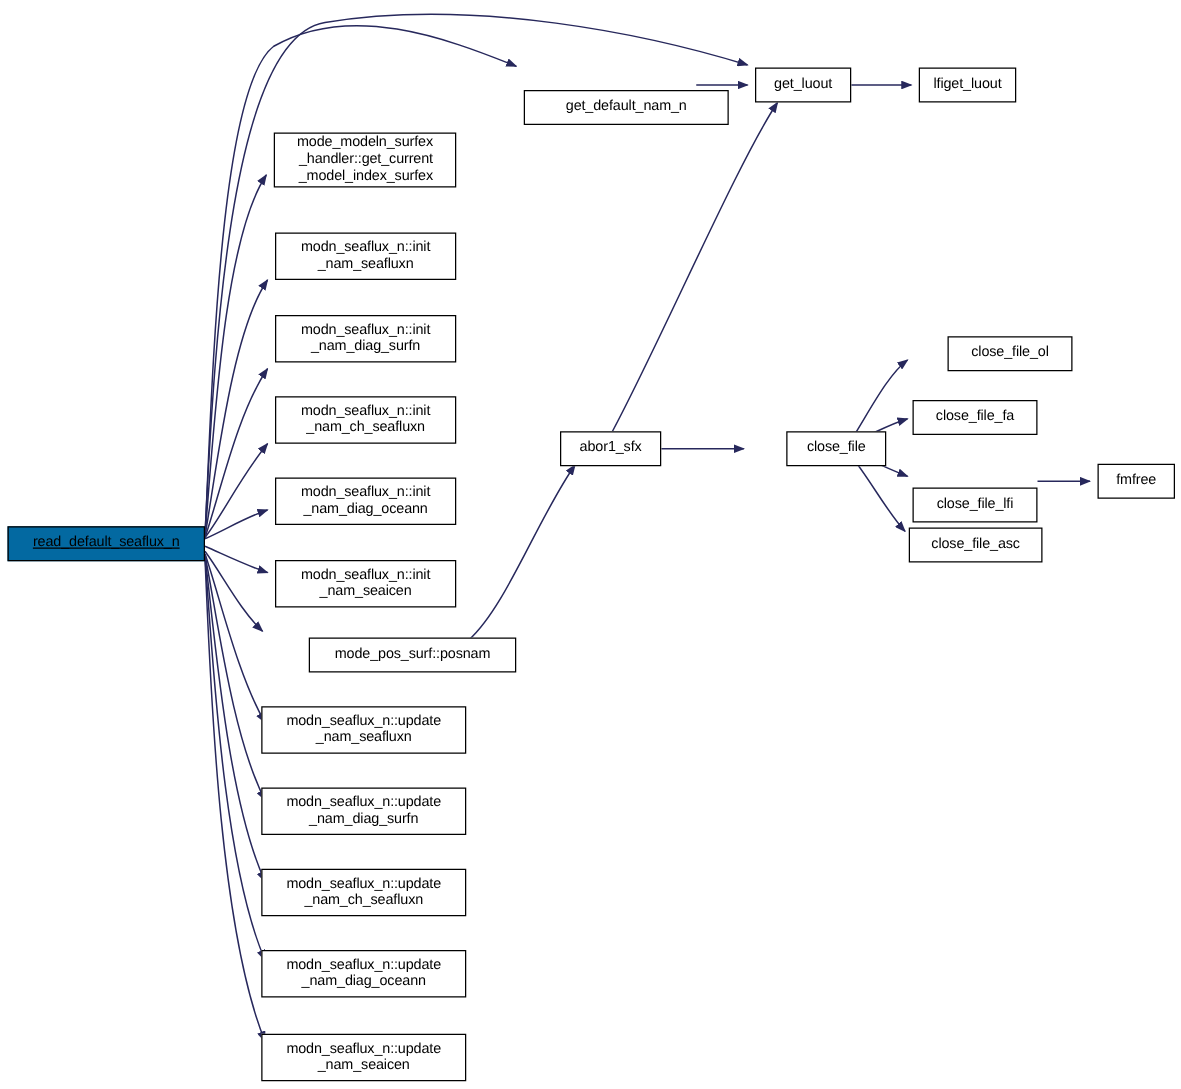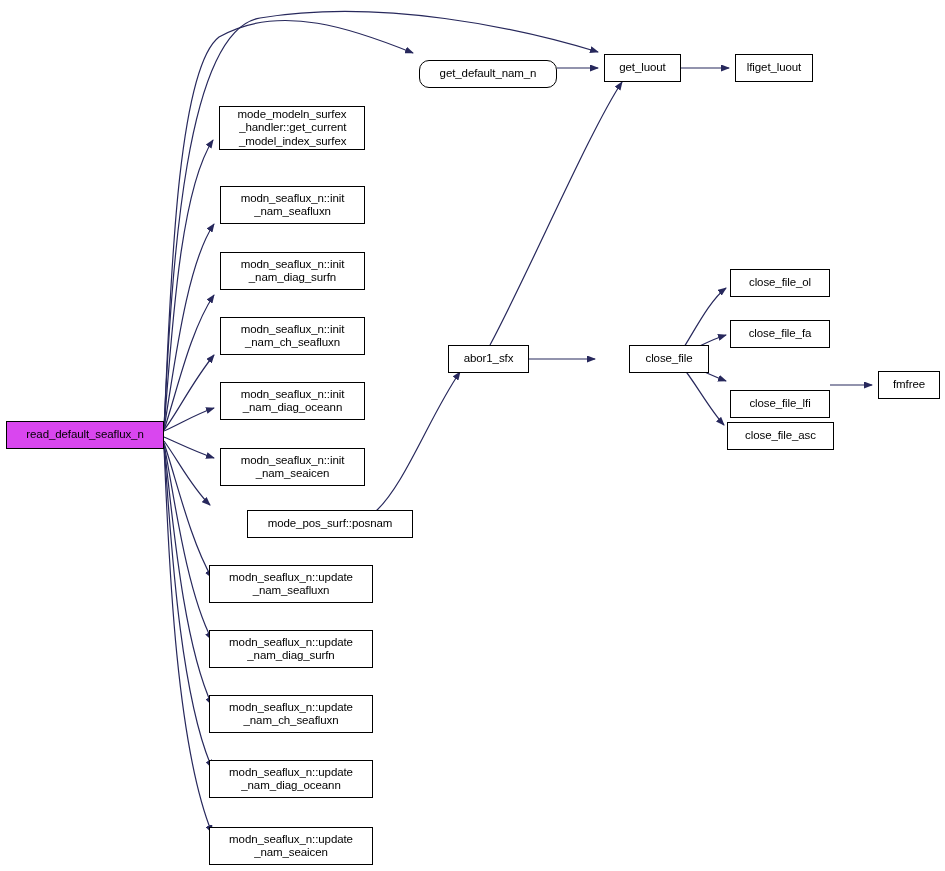--- a/index.html
+++ b/index.html
@@ -32,21 +32,22 @@
     font-size: 11.5px;
     line-height: 13.5px;
     display: flex;
     align-items: center;
     justify-content: center;
     text-align: center;
     white-space: pre-line;
     letter-spacing: -0.1px;
   }
   .node.root {
-    background: #d946ef;
+    background: #0369a1;
+    text-decoration: underline;
   }
 </style>
 </head>
 <body>
 
 <div id="graph">
   <svg id="edges" viewBox="0 0 945 871" xmlns="http://www.w3.org/2000/svg">
     <defs>
       <marker id="arrow" markerWidth="9" markerHeight="7" refX="8" refY="3.5" orient="auto" markerUnits="userSpaceOnUse">
         <path d="M 0 0 L 9 3.5 L 0 7 z" fill="#27285c"></path>
@@ -74,40 +75,40 @@
         <path d="M 529 359 L 595 359" marker-end="url(#arrow)"></path>
         <path d="M 681 352 C 695 330 710 300 726 288" marker-end="url(#arrow)"></path>
         <path d="M 681 354 C 697 348 710 340 726 335" marker-end="url(#arrow)"></path>
         <path d="M 681 362 C 697 368 710 375 726 381" marker-end="url(#arrow)"></path>
         <path d="M 681 365 C 695 382 710 410 724 425" marker-end="url(#arrow)"></path>
         <path d="M 830 385 L 872 385" marker-end="url(#arrow)"></path>
       </g>
   </svg>
   <div id="nodes">
       <div class="node root" style="left: 6px; top: 421px; width: 158px; height: 28px;">read_default_seaflux_n</div>
-      <div class="node" style="left: 419px; top: 60px; width: 138px; height: 28px; border-radius: 10px;">get_default_nam_n</div>
+      <div class="node" style="left: 419px; top: 72px; width: 164px; height: 28px;">get_default_nam_n</div>
       <div class="node" style="left: 604px; top: 54px; width: 77px; height: 28px; text-align: right;">get_luout</div>
       <div class="node" style="left: 735px; top: 54px; width: 78px; height: 28px;">lfiget_luout</div>
       <div class="node" style="left: 219px; top: 106px; width: 146px; height: 44px; text-align: right;">mode_modeln_surfex
 _handler::get_current
 _model_index_surfex</div>
       <div class="node" style="left: 220px; top: 186px; width: 145px; height: 38px;">modn_seaflux_n::init
 _nam_seafluxn</div>
       <div class="node" style="left: 220px; top: 252px; width: 145px; height: 38px;">modn_seaflux_n::init
 _nam_diag_surfn</div>
       <div class="node" style="left: 220px; top: 317px; width: 145px; height: 38px;">modn_seaflux_n::init
 _nam_ch_seafluxn</div>
       <div class="node" style="left: 220px; top: 382px; width: 145px; height: 38px;">modn_seaflux_n::init
 _nam_diag_oceann</div>
       <div class="node" style="left: 220px; top: 448px; width: 145px; height: 38px;">modn_seaflux_n::init
 _nam_seaicen</div>
       <div class="node" style="left: 209px; top: 510px; width: 166px; height: 28px; margin-left: 38px;">mode_pos_surf::posnam</div>
       <div class="node" style="left: 448px; top: 345px; width: 81px; height: 28px;">abor1_sfx</div>
       <div class="node" style="left: 601px; top: 345px; width: 80px; height: 28px; margin-left: 28px;">close_file</div>
-      <div class="node" style="left: 730px; top: 269px; width: 100px; height: 28px;">close_file_ol</div>
+      <div class="node" style="left: 758px; top: 269px; width: 100px; height: 28px;">close_file_ol</div>
       <div class="node" style="left: 730px; top: 320px; width: 100px; height: 28px;">close_file_fa</div>
       <div class="node" style="left: 730px; top: 390px; width: 100px; height: 28px;">close_file_lfi</div>
       <div class="node" style="left: 727px; top: 422px; width: 107px; height: 28px;">close_file_asc</div>
       <div class="node" style="left: 878px; top: 371px; width: 62px; height: 28px;">fmfree</div>
       <div class="node" style="left: 209px; top: 565px; width: 164px; height: 38px;">modn_seaflux_n::update
 _nam_seafluxn</div>
       <div class="node" style="left: 209px; top: 630px; width: 164px; height: 38px;">modn_seaflux_n::update
 _nam_diag_surfn</div>
       <div class="node" style="left: 209px; top: 695px; width: 164px; height: 38px;">modn_seaflux_n::update
 _nam_ch_seafluxn</div>

